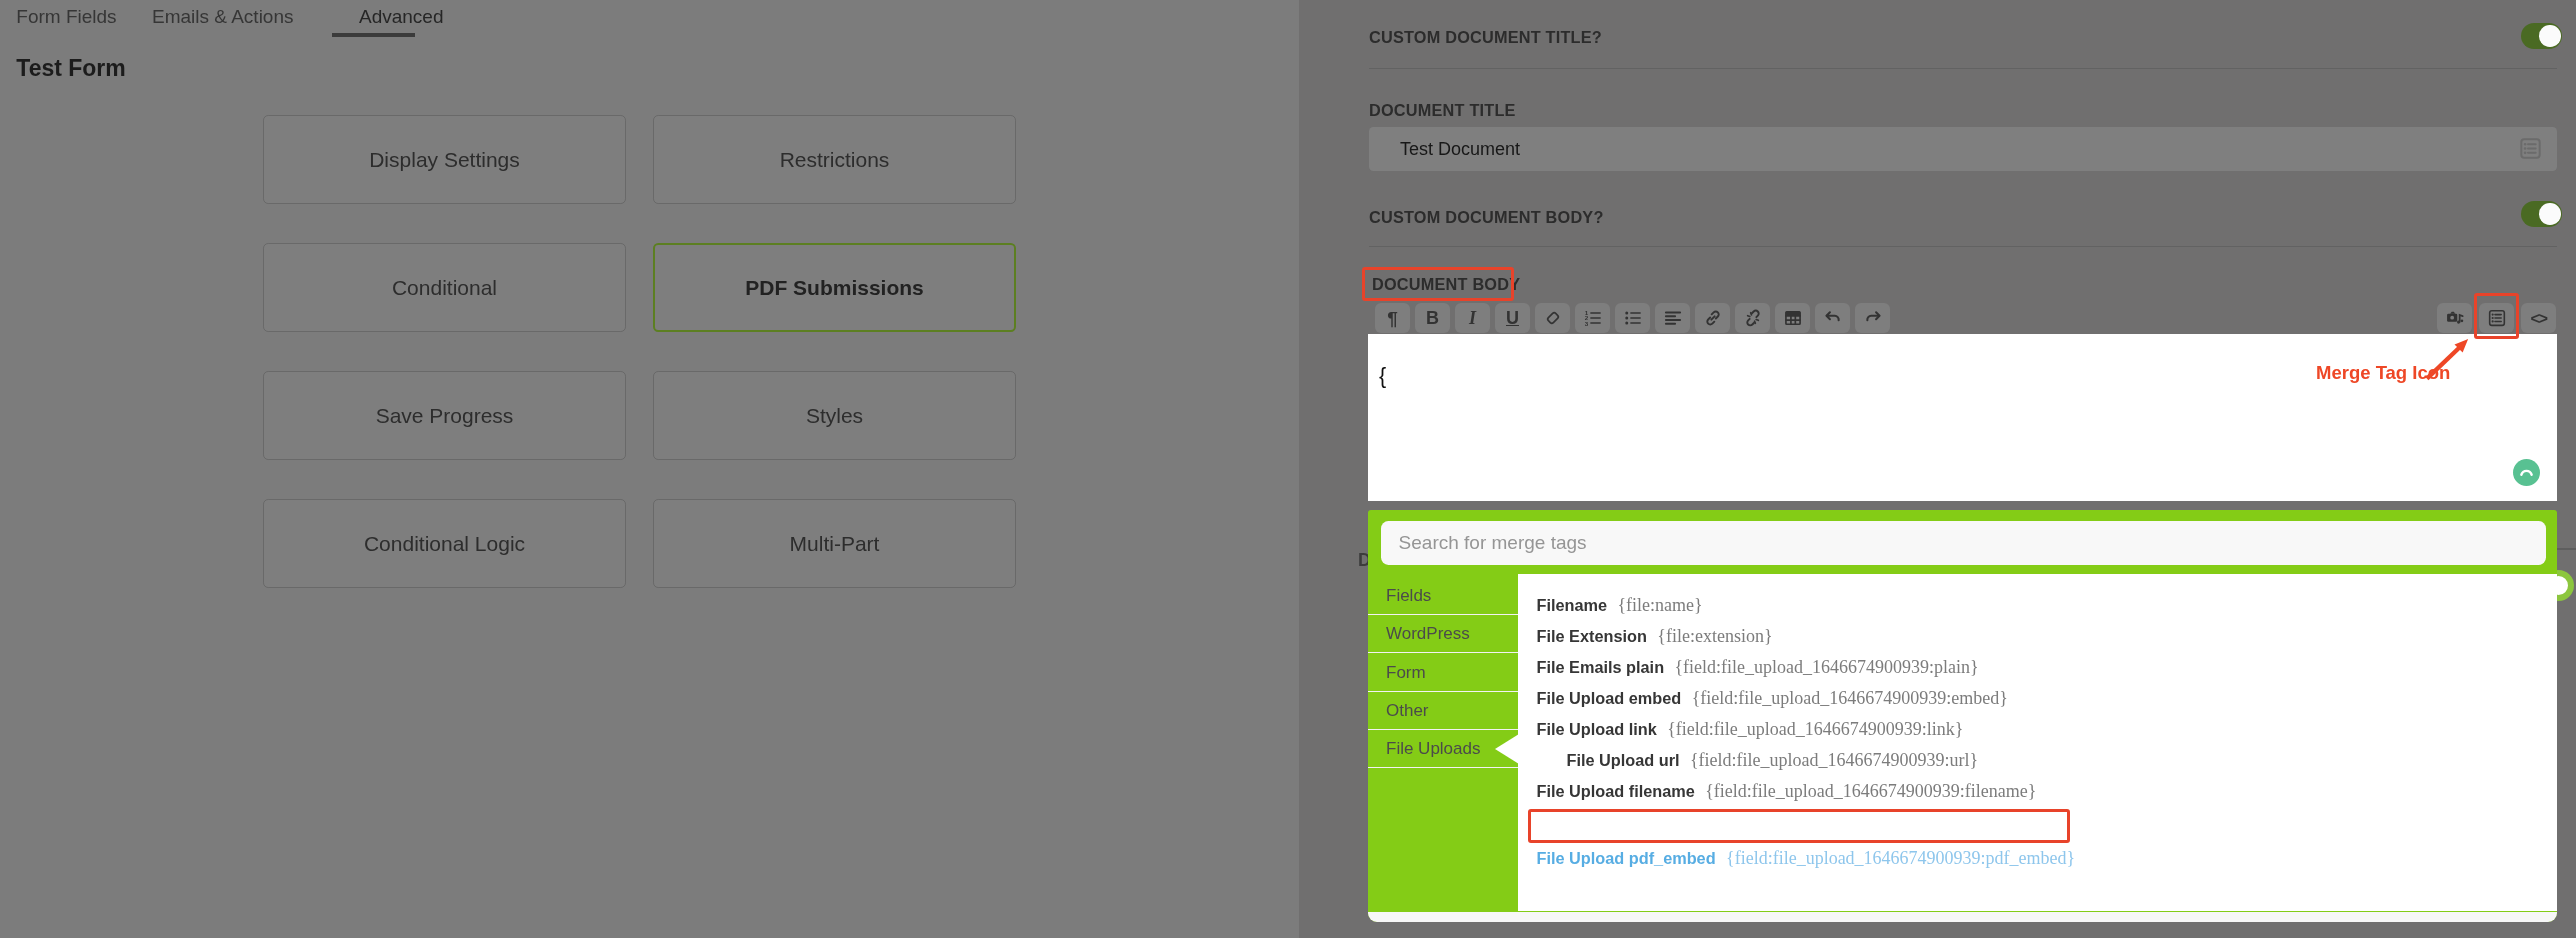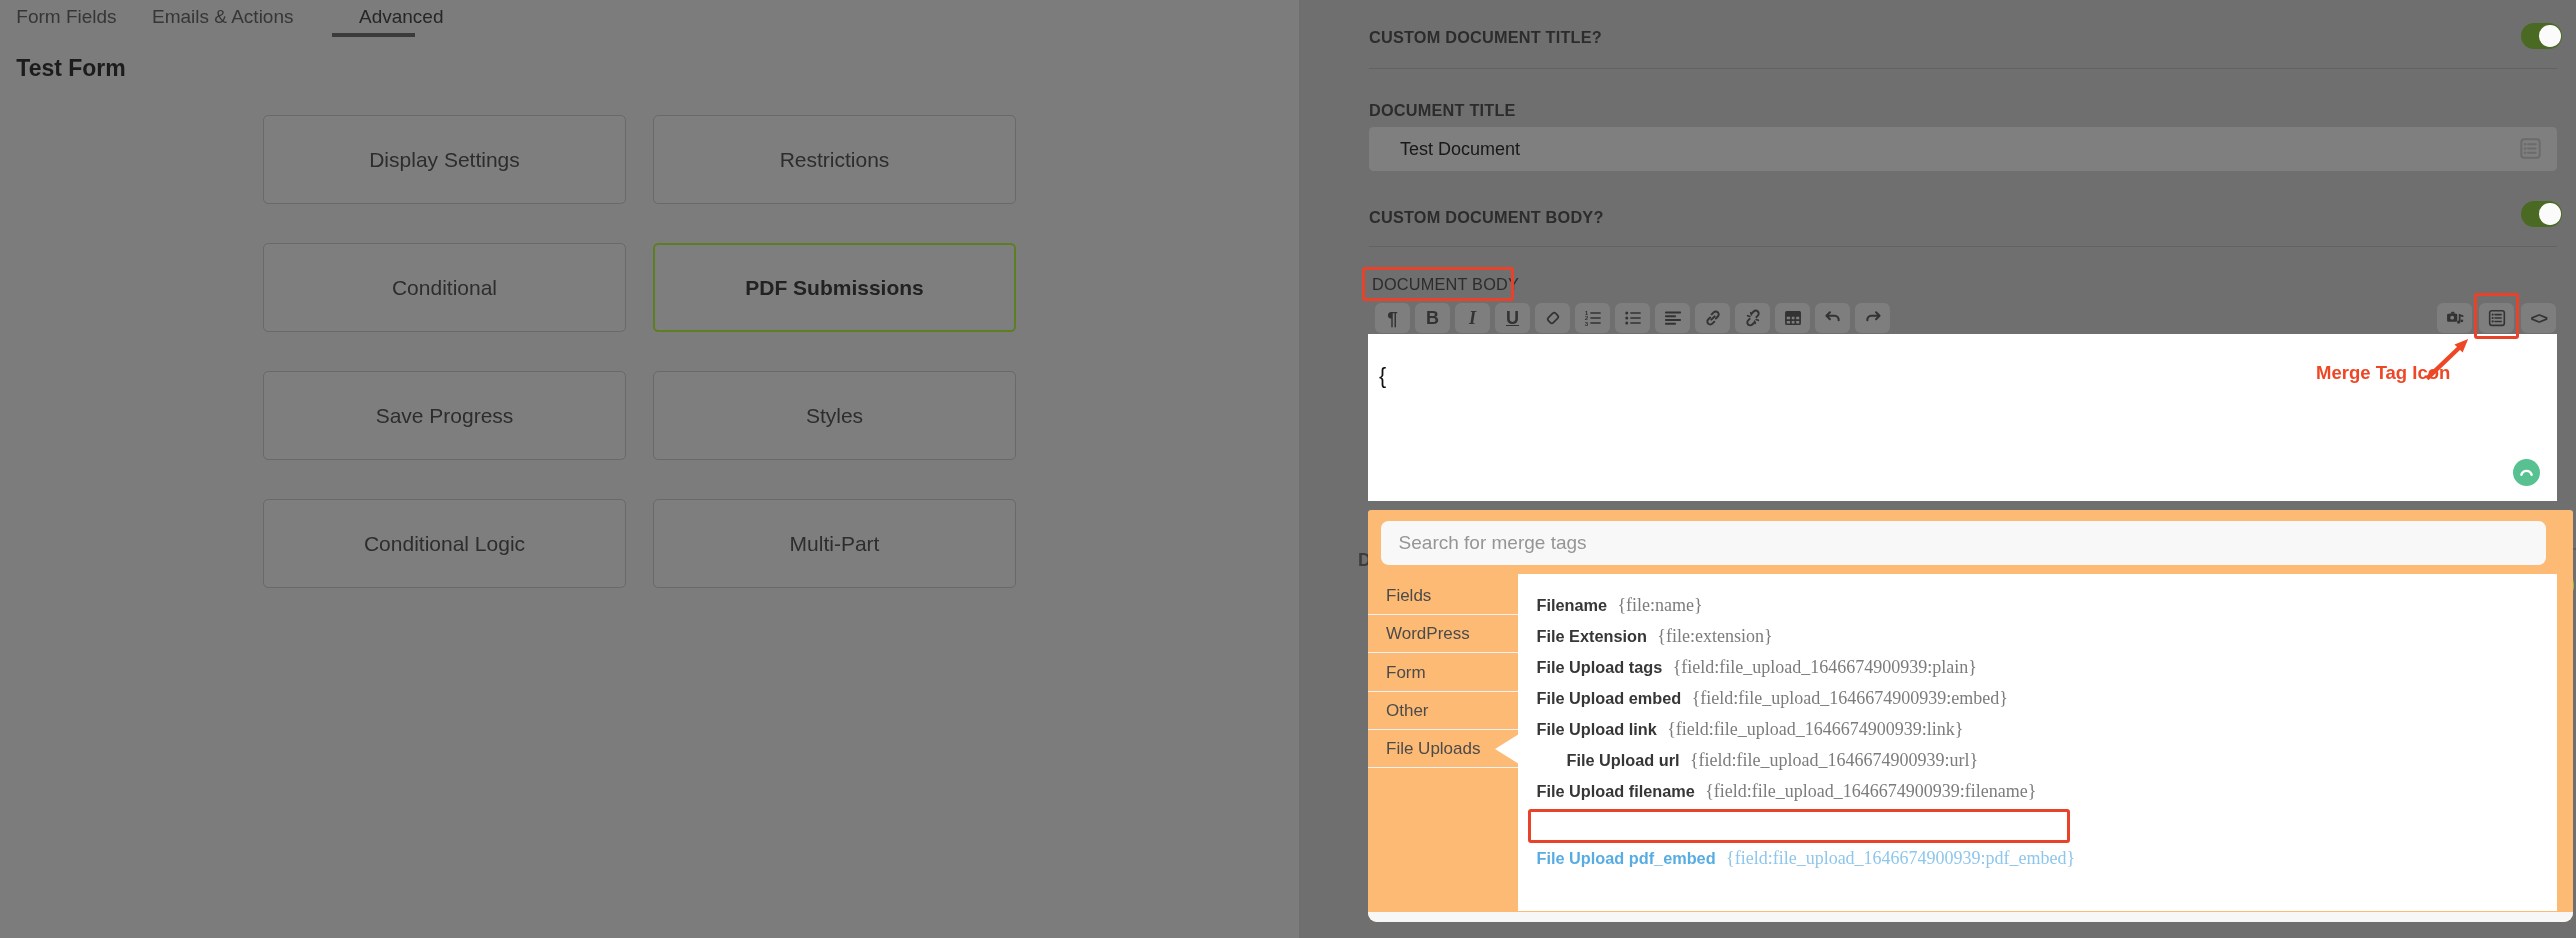--- a/index.html
+++ b/index.html
@@ -23,21 +23,21 @@
   .divider{position:absolute;left:1369px;width:1188px;height:0.7px;background:#626262;}
   .toggle{position:absolute;left:2521px;width:41px;height:26px;border-radius:13.3px;background:#4a6a23;cursor:pointer;}
   .toggle .knob{position:absolute;left:18px;top:2.2px;width:21.5px;height:21.5px;border-radius:50%;background:#fbfbfb;}
   #title-input{position:absolute;left:1369px;top:127px;width:1188px;height:44px;box-sizing:border-box;
     background:#7f7f7f;border:none;border-radius:4.4px;padding:0 44px 0 31px;
     font-family:"Liberation Sans",sans-serif;font-size:18px;color:#181818;outline:none;}
   #title-input-icon{position:absolute;left:2518px;top:136px;width:25px;height:25px;color:#6b6b6b;}
 
   
   .red-box{position:absolute;border:3.7px solid #e8432a;border-radius:3px;box-sizing:border-box;pointer-events:none;z-index:6;}
-  #doc-body-label{position:absolute;left:1372px;top:275px;font-size:16.3px;font-weight:400;color:#2c2c2c;letter-spacing:0.2px;}
+  #doc-body-label{position:absolute;left:1372px;top:275px;font-size:16.3px;font-weight:700;color:#2c2c2c;letter-spacing:0.2px;}
 
   
   .tb-btn{position:absolute;top:303px;width:35px;height:30px;border-radius:6px;background:#7e7e7e;
     color:#333;display:flex;align-items:center;justify-content:center;cursor:pointer;}
   .tb-btn svg{width:20px;height:20px;display:block;}
   .glyph{font-size:18px;color:#333;line-height:1;}
   .glyph.b{font-weight:bold;}
   .glyph.i{font-style:italic;font-weight:bold;font-family:"Liberation Serif",serif;}
   .glyph.u{font-weight:bold;text-decoration:underline;}
   .glyph.p{font-weight:bold;font-size:19px;}
@@ -52,22 +52,22 @@
   #merge-annotation{position:absolute;left:2316px;top:362px;font-size:18.5px;font-weight:bold;color:#ee4726;z-index:6;}
   #annotation-arrow{position:absolute;left:2418px;top:333px;width:62px;height:53px;z-index:6;}
 
   
   #hidden-d{position:absolute;left:1358px;top:550px;font-size:18px;font-weight:600;color:#3c3c3c;z-index:1;}
   #lime-knob{position:absolute;left:2543px;top:570px;width:31px;height:31px;border-radius:50%;
     background:#fff;border:6px solid #8cc63e;box-sizing:border-box;z-index:1;cursor:pointer;}
   #right-seg-divider{position:absolute;left:2557px;top:548px;width:19px;height:1.5px;background:#5e5e5e;z-index:1;}
 
   
-  #dropdown{position:absolute;left:1368px;top:510px;width:1189px;height:412px;background:#fdba74;
-    border-radius:3px 3px 9px 9px;overflow:hidden;z-index:2;padding-left:16px;}
+  #dropdown{position:absolute;left:1368px;top:510px;width:1189px;height:412px;background:#84cc16;
+    border-radius:3px 3px 9px 9px;overflow:hidden;z-index:2;}
   #mt-search{position:absolute;left:12.6px;top:11px;width:1165px;height:44px;box-sizing:border-box;
     background:#f8f8f8;border:none;border-radius:7.4px;padding:0 18px;
     font-family:"Liberation Sans",sans-serif;font-size:19px;color:#444;outline:none;}
   #mt-search::placeholder{color:#959595;}
   #mt-items-area{position:absolute;left:150px;top:64px;width:1039px;height:337px;background:#fff;}
   #mt-footer{position:absolute;left:0;bottom:0;width:100%;height:10.4px;background:#f7f7f7;}
   .mt-cat{position:absolute;left:0;width:150px;height:38px;box-sizing:border-box;
     font-size:17px;color:#4b4b4b;line-height:38px;padding-left:18px;cursor:pointer;
     border-bottom:1.5px solid #f2f2f2;}
   #cat-wedge{position:absolute;left:127px;width:0;height:0;
@@ -280,21 +280,21 @@
     <div id="mt-items-area">
         <div class="mt-row" style="top: 21px;">
           <span class="mt-label">Filename</span>
           <span class="mt-tag">{file:name}</span>
         </div>
         <div class="mt-row" style="top: 52px;">
           <span class="mt-label">File Extension</span>
           <span class="mt-tag">{file:extension}</span>
         </div>
         <div class="mt-row" style="top: 83px;">
-          <span class="mt-label">File Upload tags</span>
+          <span class="mt-label">File Emails plain</span>
           <span class="mt-tag">{field:file_upload_1646674900939:plain}</span>
         </div>
         <div class="mt-row" style="top: 114px;">
           <span class="mt-label">File Upload embed</span>
           <span class="mt-tag">{field:file_upload_1646674900939:embed}</span>
         </div>
         <div class="mt-row" style="top: 145px;">
           <span class="mt-label">File Upload link</span>
           <span class="mt-tag">{field:file_upload_1646674900939:link}</span>
         </div>

